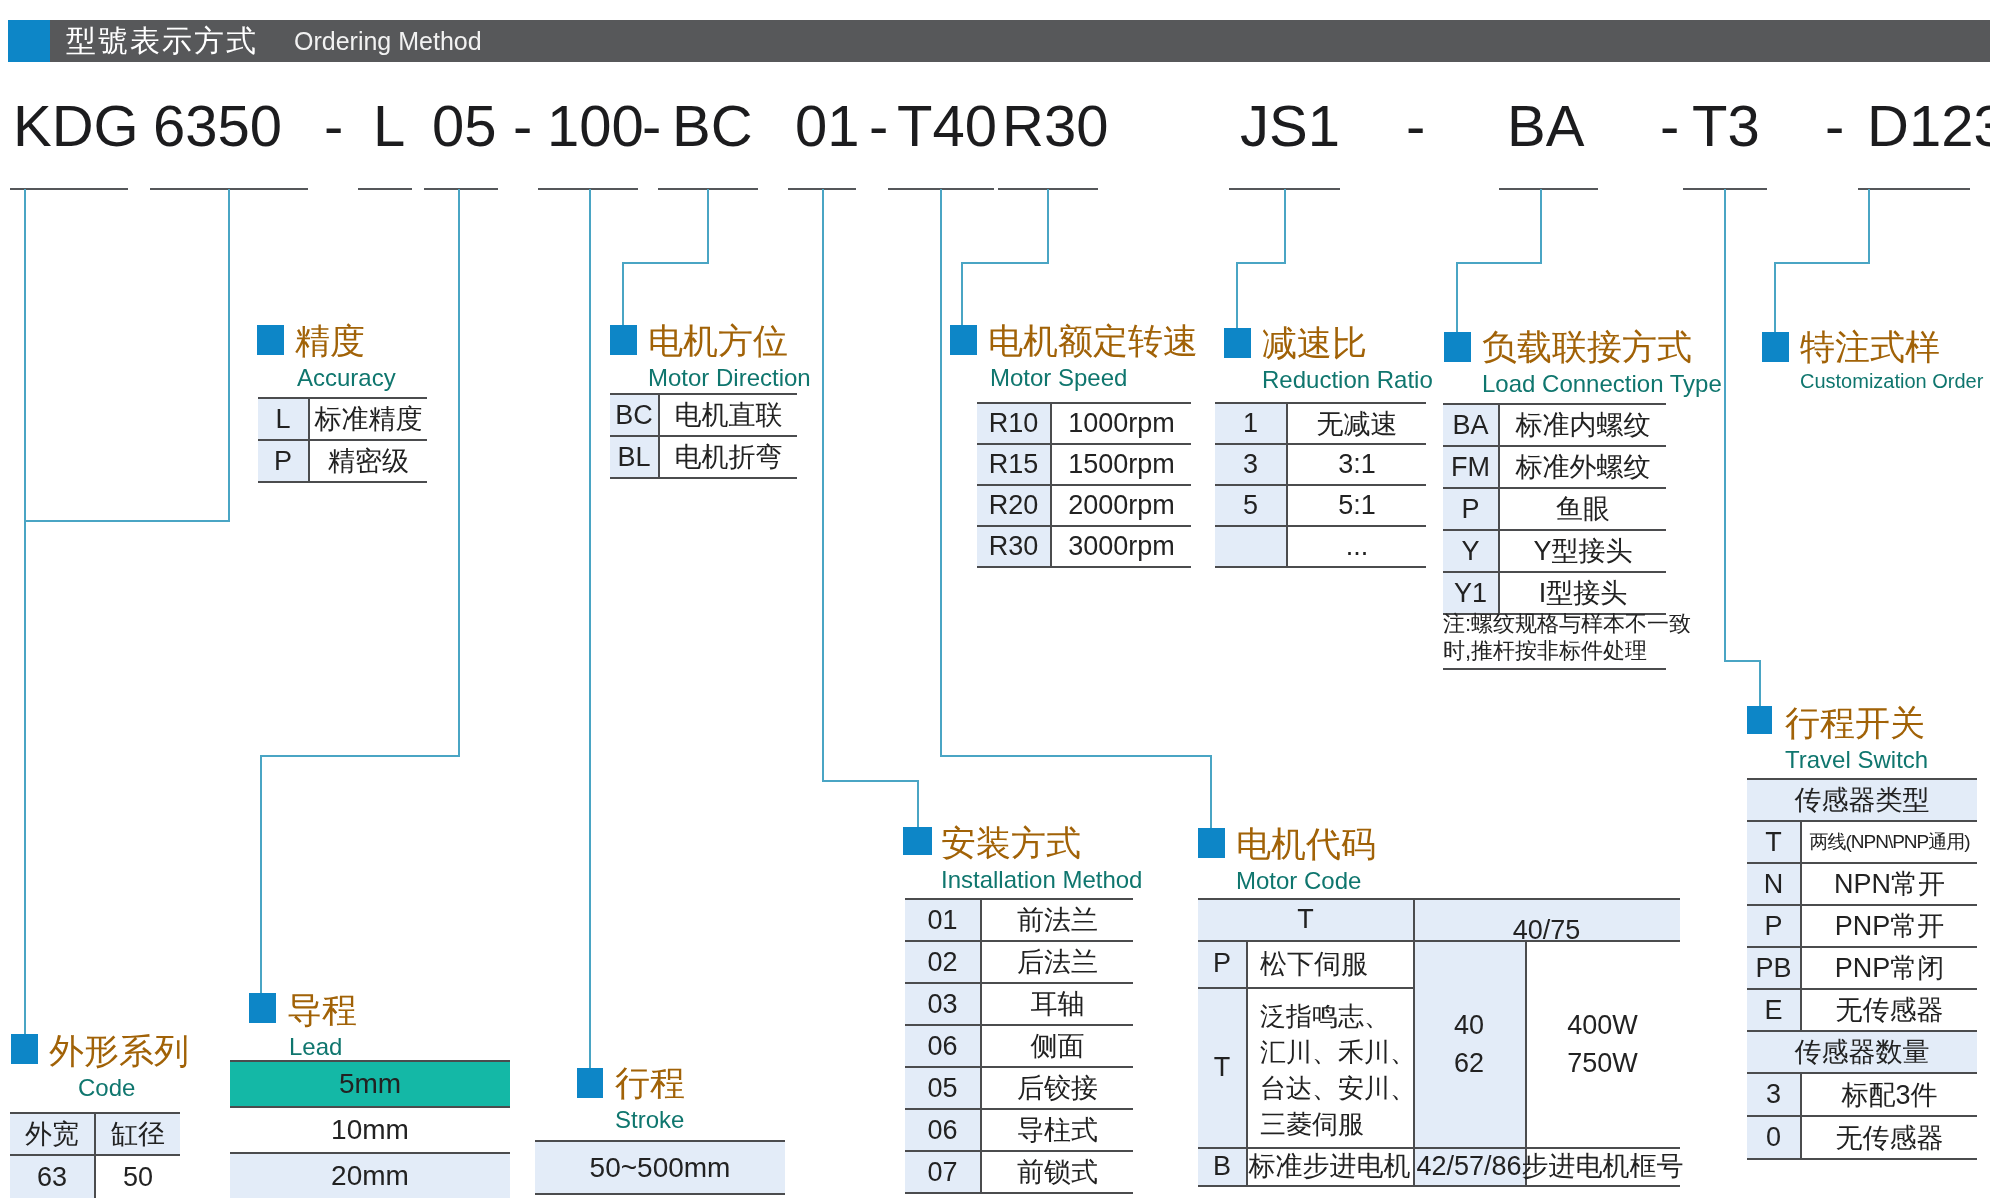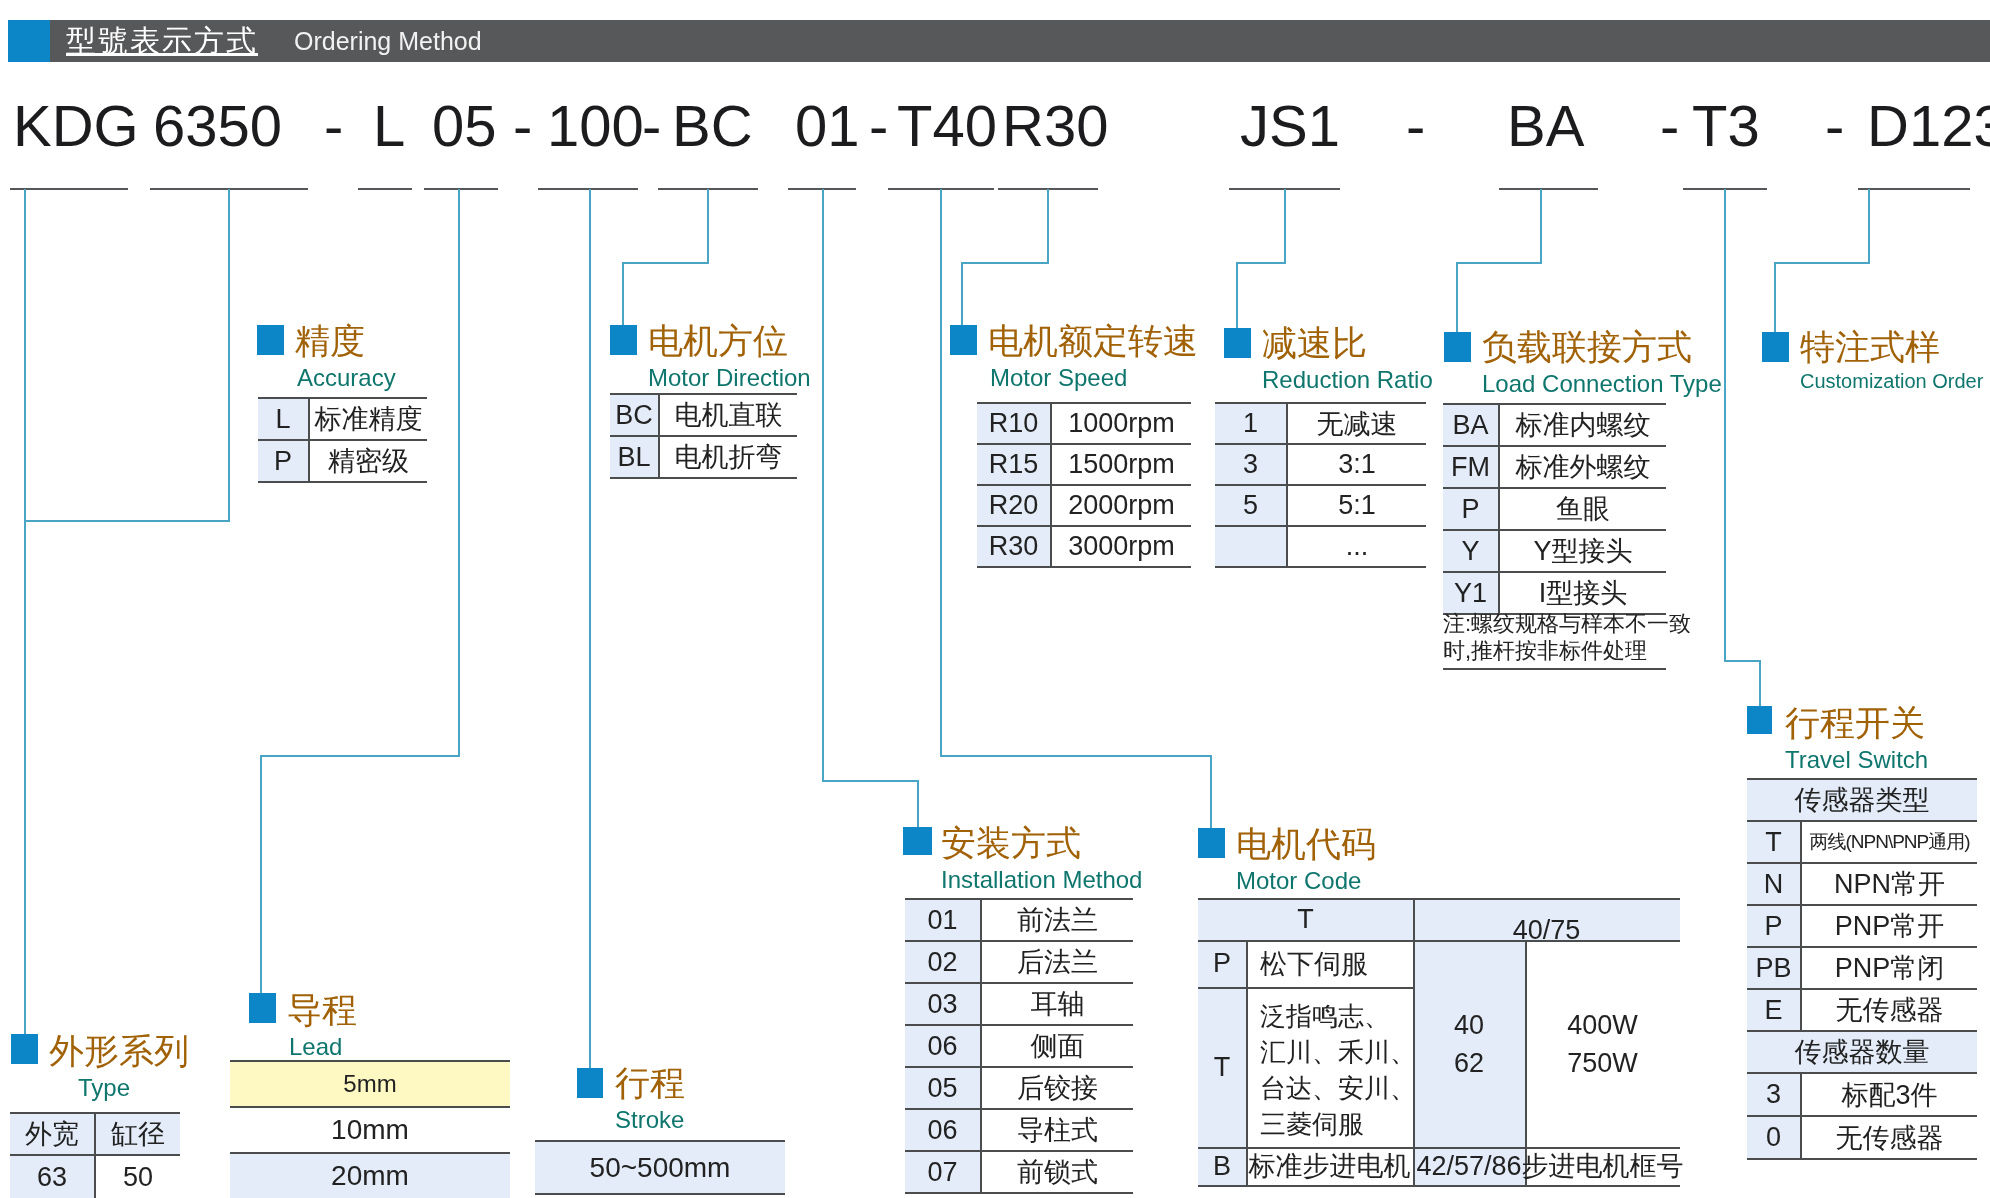--- a/index.html
+++ b/index.html
@@ -3,21 +3,21 @@
 <meta charset="utf-8">
 <style>
   html,body{margin:0;padding:0;}
   body{width:1990px;height:1198px;position:relative;background:#ffffff;
        font-family:"Liberation Sans","DejaVu Sans",sans-serif;color:#222;overflow:hidden;}
   .abs{position:absolute;}
   
   .hdr-sq{position:absolute;left:8px;top:20px;width:42px;height:42px;background:#0d86c7;}
   .hdr-bar{position:absolute;left:50px;top:20px;right:0;height:42px;background:#57585a;
            display:flex;align-items:center;}
-  .hdr-zh{font-size:30px;color:#ffffff;margin-left:16px;letter-spacing:2px;text-decoration:underline;}
+  .hdr-zh{font-size:30px;color:#ffffff;margin-left:16px;letter-spacing:2px;}
   .hdr-en{font-size:25px;color:#f2f2f2;margin-left:36px;}
   
   .seg{position:absolute;top:92px;font-size:58px;font-weight:500;color:#1c1c1e;white-space:nowrap;}
   .ul{position:absolute;top:188px;height:2px;background:#55575a;}
   
   .vl{position:absolute;width:2px;background:#4aa5c4;}
   .hl{position:absolute;height:2px;background:#4aa5c4;}
   
   .sq{position:absolute;width:27px;height:30px;background:#0d86c7;}
   .zh{position:absolute;font-size:35px;color:#a16207;white-space:nowrap;}
@@ -337,38 +337,38 @@
     <div>750W</div>
   </div>
   <div class="ctext" style="left:0;top:249px;width:48px;height:38px;display:flex;align-items:center;justify-content:center">B</div>
   <div class="ctext" style="left:48px;top:249px;width:167px;height:37px;display:flex;align-items:center;justify-content:center">标准步进电机</div>
   <div class="ctext" style="left:215px;top:249px;width:112px;height:38px;display:flex;align-items:center;justify-content:center">42/57/86</div>
   <div class="ctext" style="left:327px;top:249px;width:155px;height:38px;display:flex;align-items:center;justify-content:center">步进电机框号</div>
 </div>
 
 <div class="sq" style="left:11px;top:1034px"></div>
 <div class="zh" style="left:49px;top:1028px">外形系列</div>
-<div class="en" style="left:78px;top:1074px">Type</div>
+<div class="en" style="left:78px;top:1074px">Code</div>
 <div class="tbl" style="left:10px;top:1112px;width:170px">
   <div class="trow" style="height:40px">
     <div class="tc" style="width:84px">外宽</div>
     <div class="td" style="background:#e3ecf8">缸径</div>
   </div>
   <div class="trow" style="height:43px">
     <div class="tc" style="width:84px">63</div>
     <div class="td">50</div>
   </div>
 </div>
 
 <div class="sq" style="left:249px;top:993px"></div>
 <div class="zh" style="left:287px;top:987px">导程</div>
 <div class="en" style="left:289px;top:1033px">Lead</div>
 <div class="tbl" style="left:230px;top:1060px;width:280px">
   <div class="trow" style="height:44px">
-    <div class="td" style="background:#fef9c3;font-size:24px">5mm</div>
+    <div class="td" style="background:#14b8a6;font-size:28px">5mm</div>
   </div>
   <div class="trow" style="height:44px">
     <div class="td" style="font-size:28px">10mm</div>
   </div>
   <div class="trow" style="height:44px">
     <div class="td" style="background:#e3ecf8;font-size:28px">20mm</div>
   </div>
 </div>
 
 <div class="sq" style="left:577px;top:1068px;width:26px;height:30px"></div>

